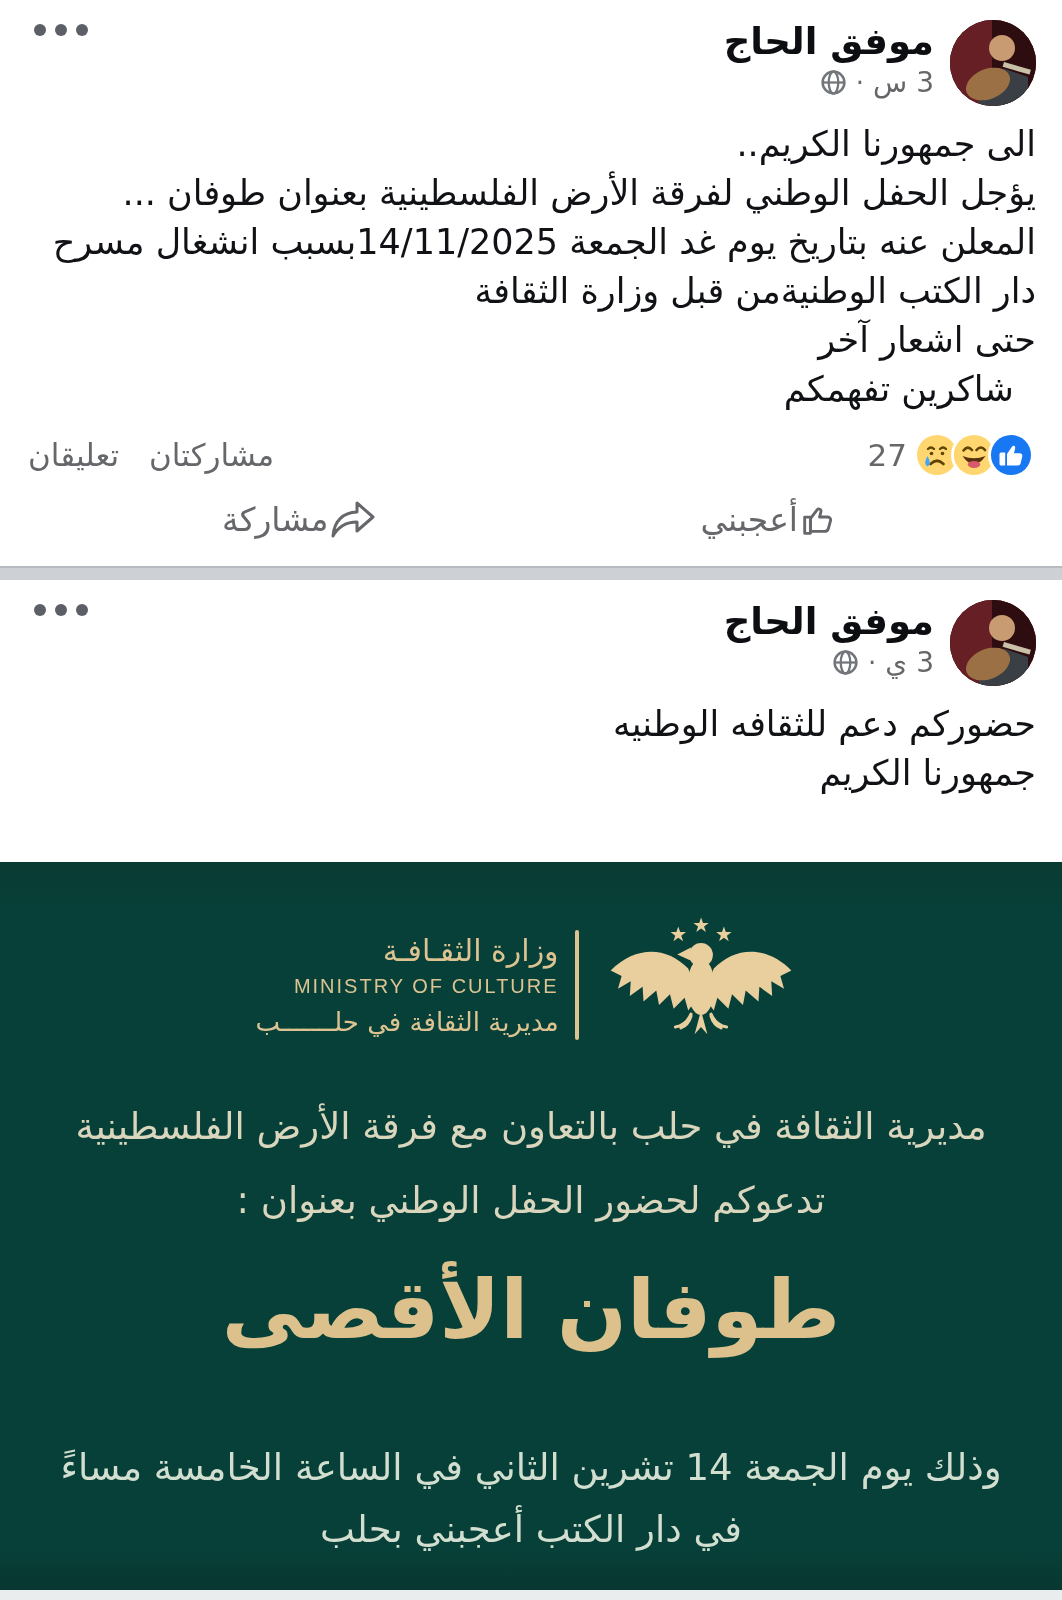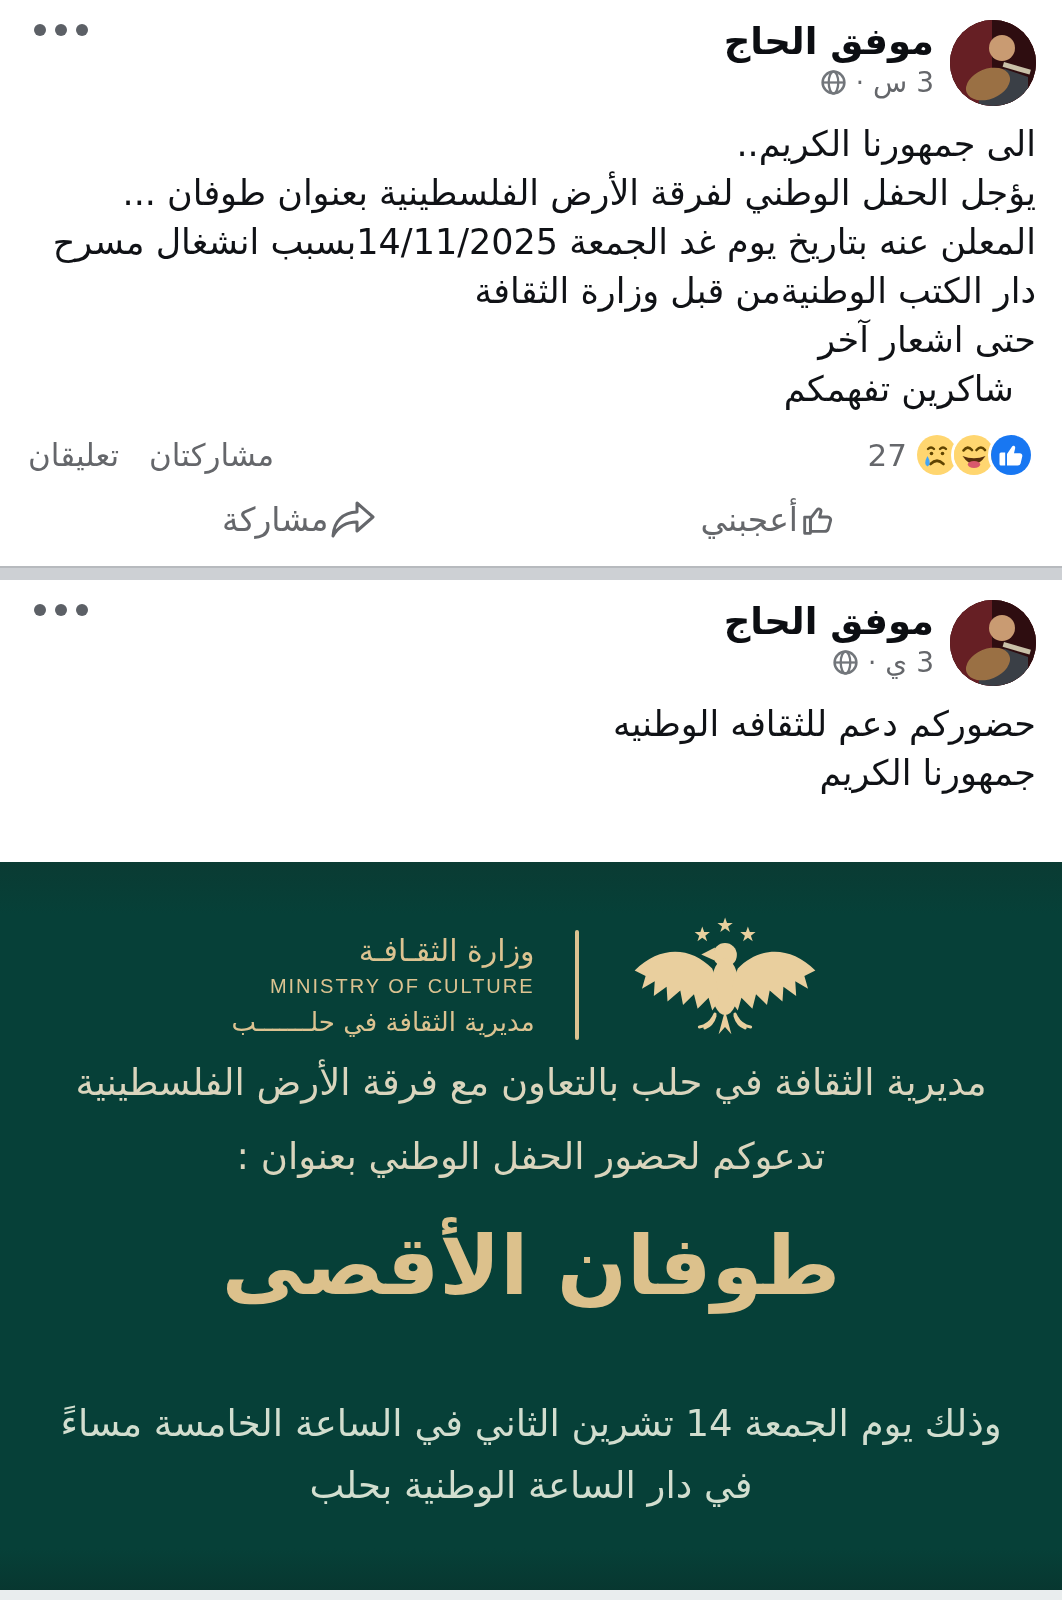--- a/index.html
+++ b/index.html
@@ -28,29 +28,29 @@
   .rx+.rx{margin-right:-9px}
   .rx-like{z-index:3}.rx-haha{z-index:2}.rx-cry{z-index:1}
   .rx-count{font-size:31px;color:#65676b;margin-right:7px}
   .cs-group{display:flex;gap:30px;font-size:31px;color:#65676b}
   .actions{display:flex;justify-content:space-around;align-items:center;padding:20px 60px 26px}
   .action-btn{display:flex;align-items:center;gap:0;color:#65676b;font-size:33px;cursor:pointer}
   .action-btn svg{display:block}
   .divider{height:12px;background:#cdd0d4;border-top:2px solid #b7babe;flex:0 0 auto}
   .post2{flex:1 1 auto}
   .poster{position:relative;height:738px;flex:0 0 auto;background:#064038;display:flex;flex-direction:column;align-items:center;overflow:hidden;background:linear-gradient(180deg,#0a3b33 0%,#064038 7%,#064038 93%,#08352e 100%)}
-  .logo-row{display:flex;align-items:center;margin-top:50px;gap:40px;direction:rtl}
+  .logo-row{display:flex;align-items:center;margin-top:50px;gap:16px;direction:rtl}
   .eagle{width:212px;height:146px;display:block}
   .logo-divider{width:4px;height:110px;background:#dcc391;border-radius:2px}
   .logo-text{text-align:right}
   .l-ar{font-size:30px;color:#dcc391;letter-spacing:1px}
   .l-en{font-family:Liberation Sans, sans-serif;font-size:20px;color:#dcc391;letter-spacing:2px;margin:7px 0 9px;direction:ltr}
   .l-dir{font-size:26px;color:#dcc391}
   .p-line{font-size:37px;text-align:center;line-height:1.35}
-  .p-line1{color:#dad5bd}
+  .p-line1{margin-top:44px;color:#dad5bd}
   .p-line2{margin-top:24px;color:#dad5bd}
   .p-title{margin-top:36px;font-size:82px;font-weight:bold;color:#dcc18c;text-align:center}
   .p-line3{margin-top:86px;color:#d2decf}
   .p-line4{margin-top:12px;color:#d2decf}
   .poster-strip{position:absolute;bottom:0;left:0;right:0;height:10px;background:#e9edee}
 </style>
 </head>
 <body>
 
 <div class="post">
@@ -204,15 +204,15 @@
       <div class="l-ar">وزارة الثقـافـة</div>
       <div class="l-en">MINISTRY OF CULTURE</div>
       <div class="l-dir">مديرية الثقافة في حلـــــــب</div>
     </div>
   </div>
 
   <div class="p-line p-line1">مديرية الثقافة في حلب بالتعاون مع فرقة الأرض الفلسطينية</div>
   <div class="p-line p-line2">تدعوكم لحضور الحفل الوطني بعنوان :</div>
   <div class="p-title">طوفان الأقصى</div>
   <div class="p-line p-line3">وذلك يوم الجمعة 14 تشرين الثاني في الساعة الخامسة مساءً</div>
-  <div class="p-line p-line4">في دار الساعة الوطنية بحلب</div>
+  <div class="p-line p-line4">في دار الكتب أعجبني بحلب</div>
   <div class="poster-strip"></div>
 </div>
 
 </body></html>

